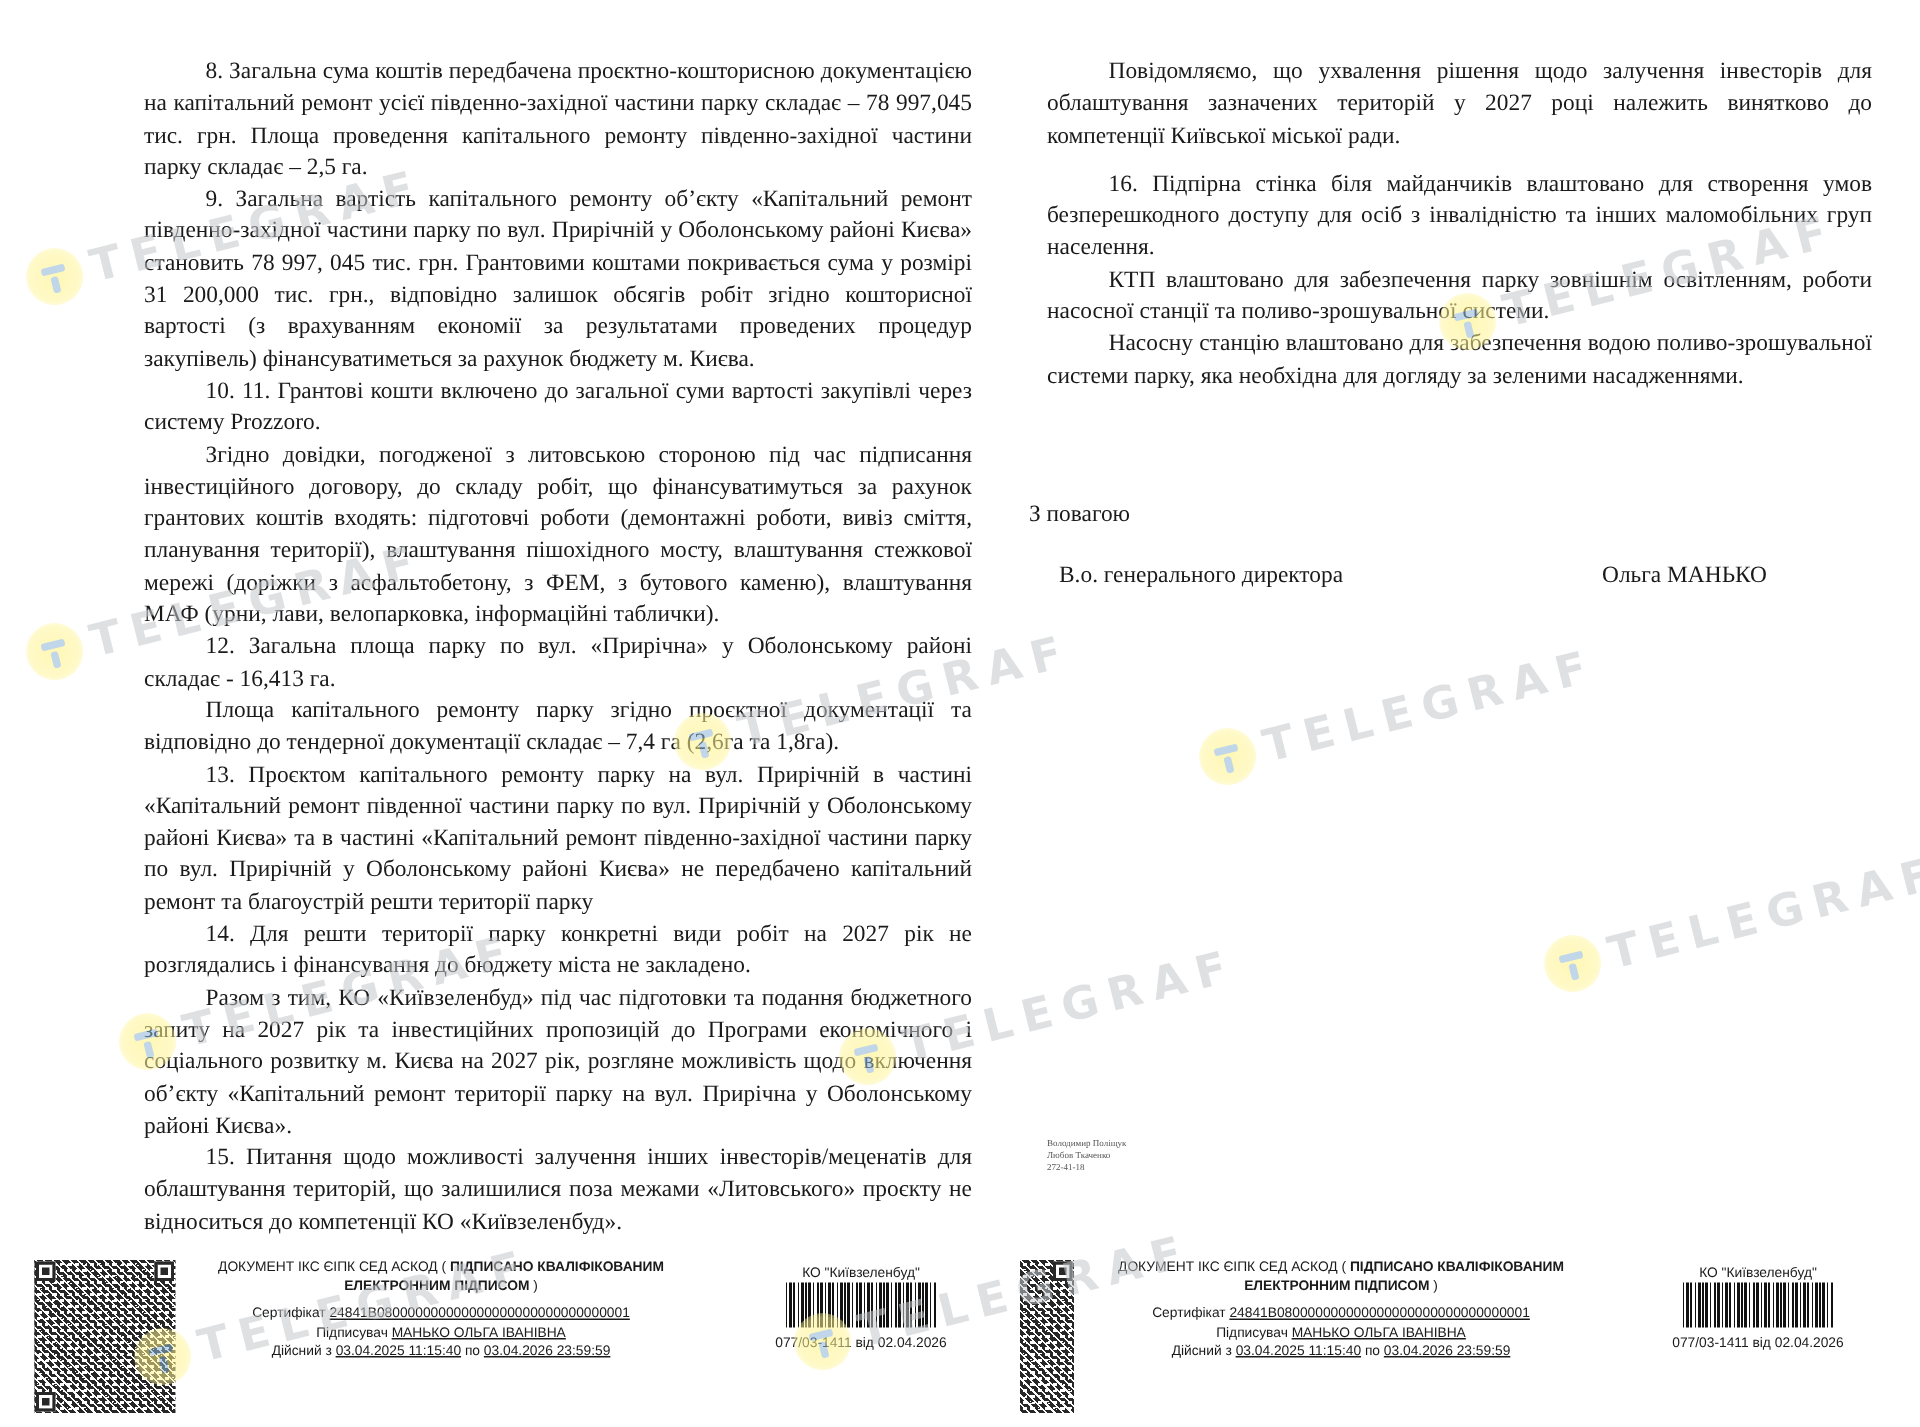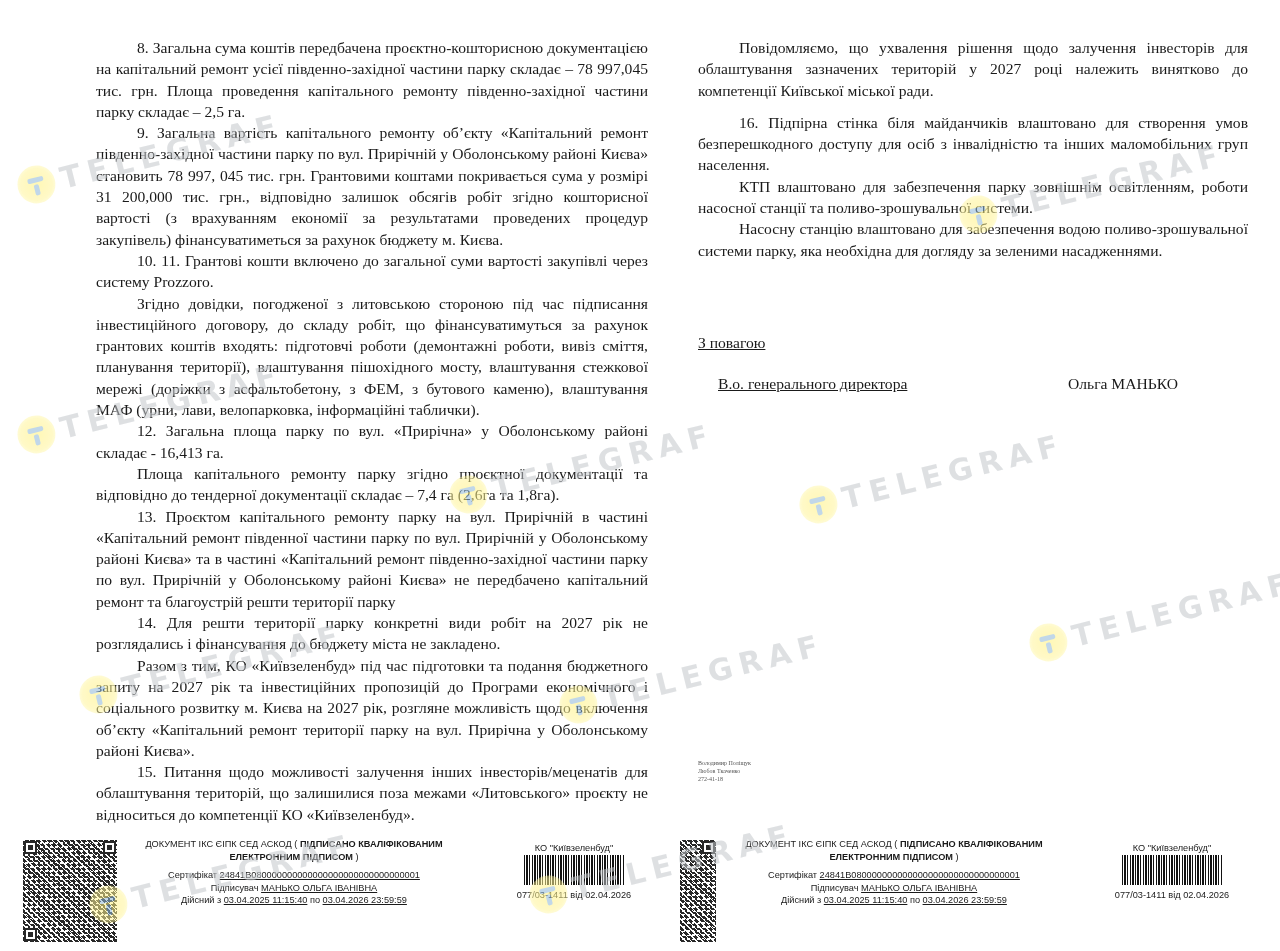--- a/index.html
+++ b/index.html
@@ -37,22 +37,21 @@
     .para {
       margin: 0;
       text-indent: 41px;
       text-align: justify;
     }
     .para.gap-before { margin-top: 11px; }
 
     .closing {
       position: absolute;
       font-size: 15.6px;
-      left: 38px;
-      text-decoration: underline;
+      left: 26px;
     }
     .closing-regards { top: 334px; }
     .closing-title { top: 375px; margin-left: 20px; }
     .closing-name { position: absolute; font-size: 15.6px; left: 408px; top: 375px; }
 
     .executor {
       position: absolute;
       left: 38px;
       top: 759px;
       font-size: 6px;

